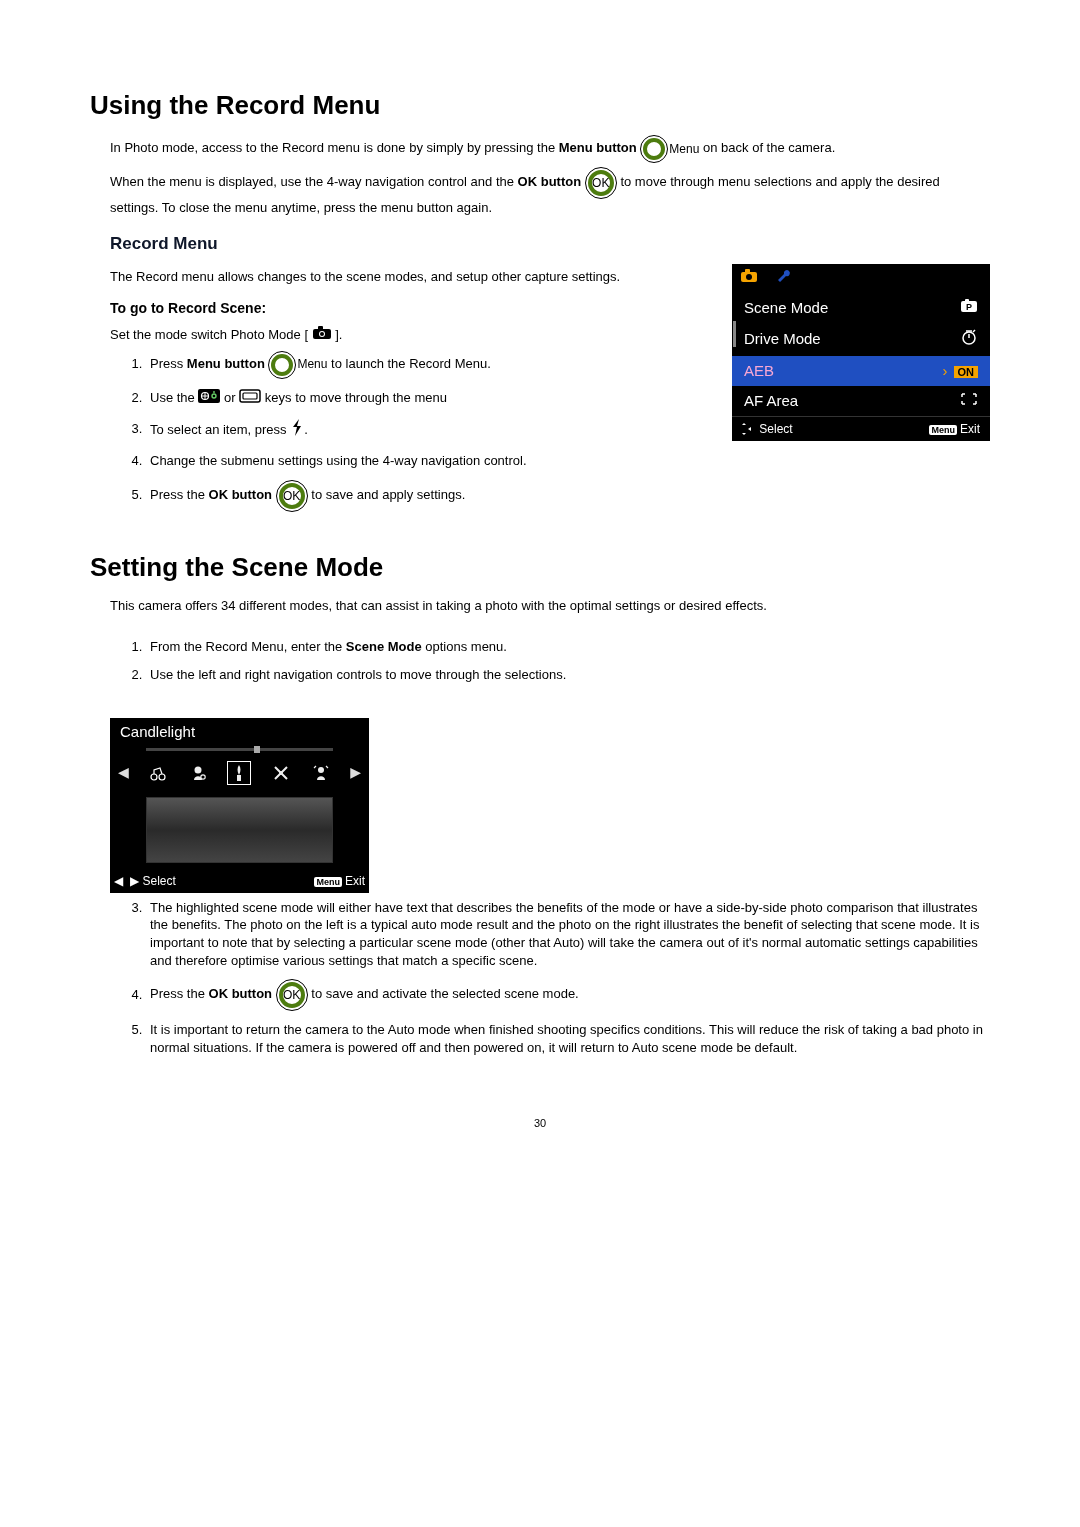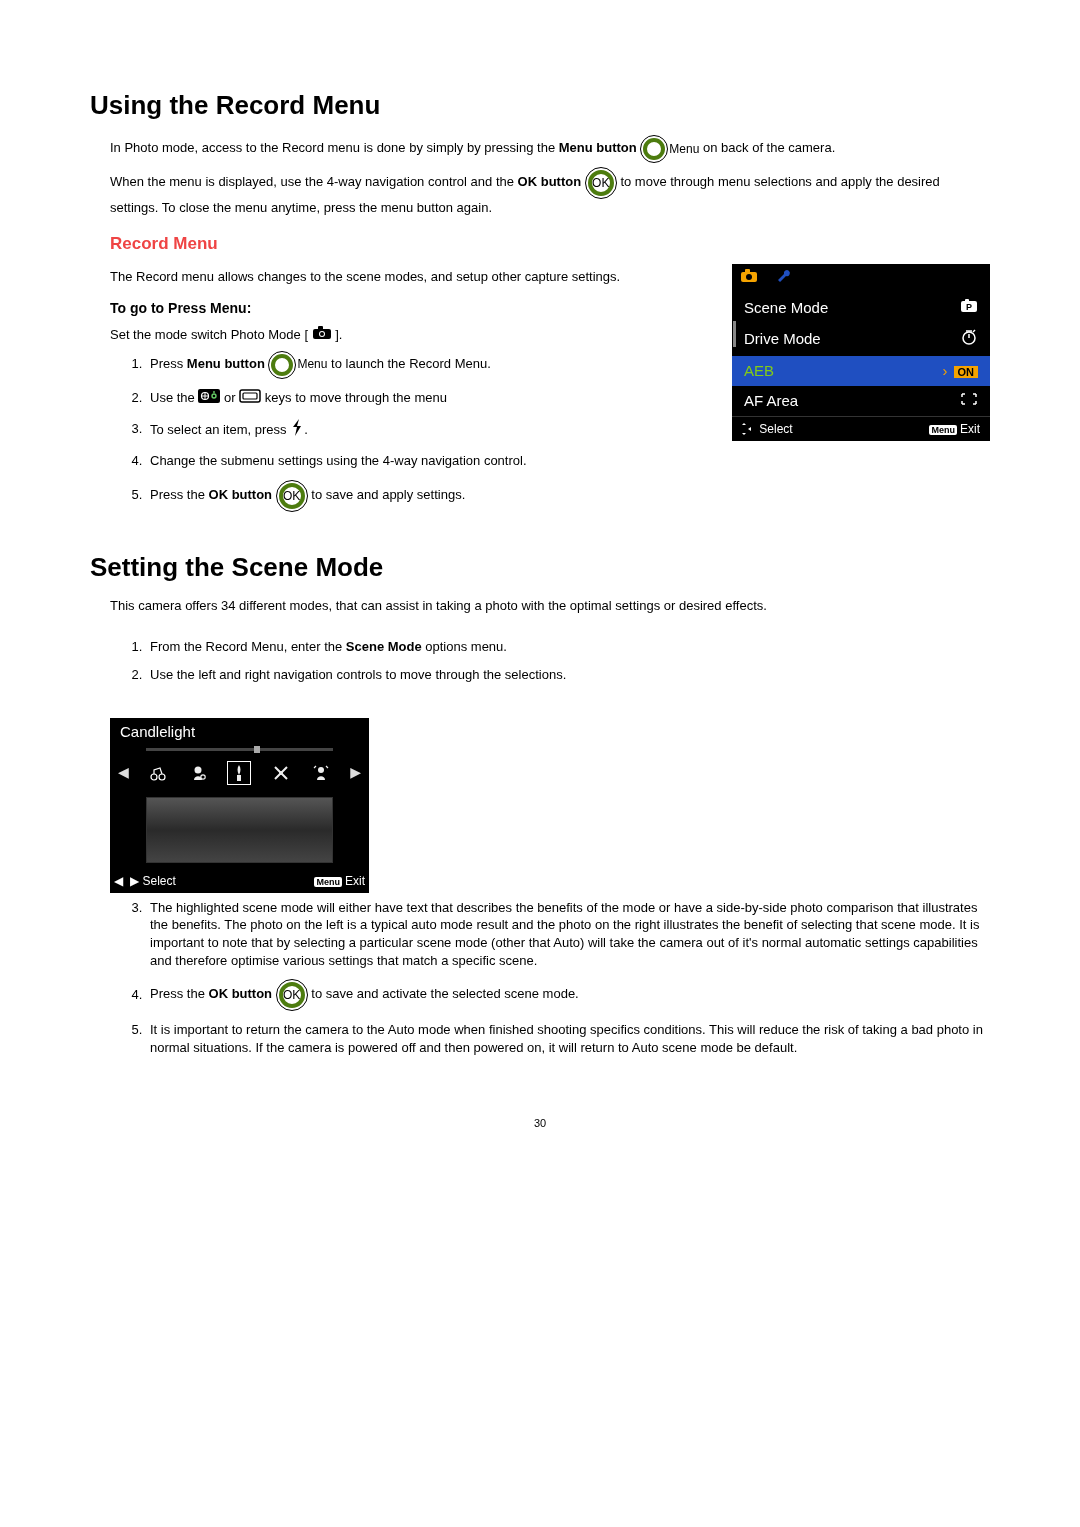--- a/index.html
+++ b/index.html
@@ -12,21 +12,21 @@
       line-height: 1.35;
     }
     .h1 {
       font-size: 26px;
       font-weight: bold;
       margin: 28px 0 12px 0;
     }
     .h2 {
       font-size: 17px;
       font-weight: bold;
-      color: #ef4444;
+      color: #0f172a;
       margin: 16px 0 8px 0;
     }
     .h3 {
       font-size: 14px;
       font-weight: bold;
       margin: 14px 0 8px 0;
     }
     .body-indent {
       margin-left: 20px;
     }
@@ -110,21 +110,21 @@
       justify-content: space-between;
       align-items: center;
       padding: 5px 12px;
     }
     .menu-shot .row.selected {
       background: #1f4fc1;
     }
     .menu-shot .row .label {
       color: #fff;
     }
-    .menu-shot .row.selected .label { color: #84cc16; }
+    .menu-shot .row.selected .label { color: #f9a8d4; }
     .menu-shot .row .value {
       color: #fff;
       font-size: 13px;
     }
     .menu-shot .row.selected .value-on {
       background: #f5a300;
       color: #000;
       padding: 0 4px;
       font-weight: bold;
       font-size: 11px;
@@ -253,21 +253,21 @@
     </span>
     <span> to move through menu selections and apply the desired settings. To close the menu anytime, press the menu button again.</span>
   </p>
 
   <div class="h2">Record Menu</div>
 
   <div class="two-col">
     <div class="left">
       <p class="para">The Record menu allows changes to the scene modes, and setup other capture settings.</p>
 
-      <div class="h3">To go to Press Menu:</div>
+      <div class="h3">To go to Record Scene:</div>
 
       <p class="para">
         <span>Set the mode switch Photo Mode [ </span><span class="camera-icon">
           <svg width="20" height="14" viewBox="0 0 20 14">
               <rect x="1" y="3" width="18" height="10" rx="2" fill="#000"></rect>
               <rect x="6" y="0" width="5" height="4" rx="1" fill="#000"></rect>
               <circle cx="10" cy="8" r="3" fill="#fff"></circle>
               <circle cx="10" cy="8" r="2" fill="#000"></circle>
             </svg>
         </span><span> ].</span>

